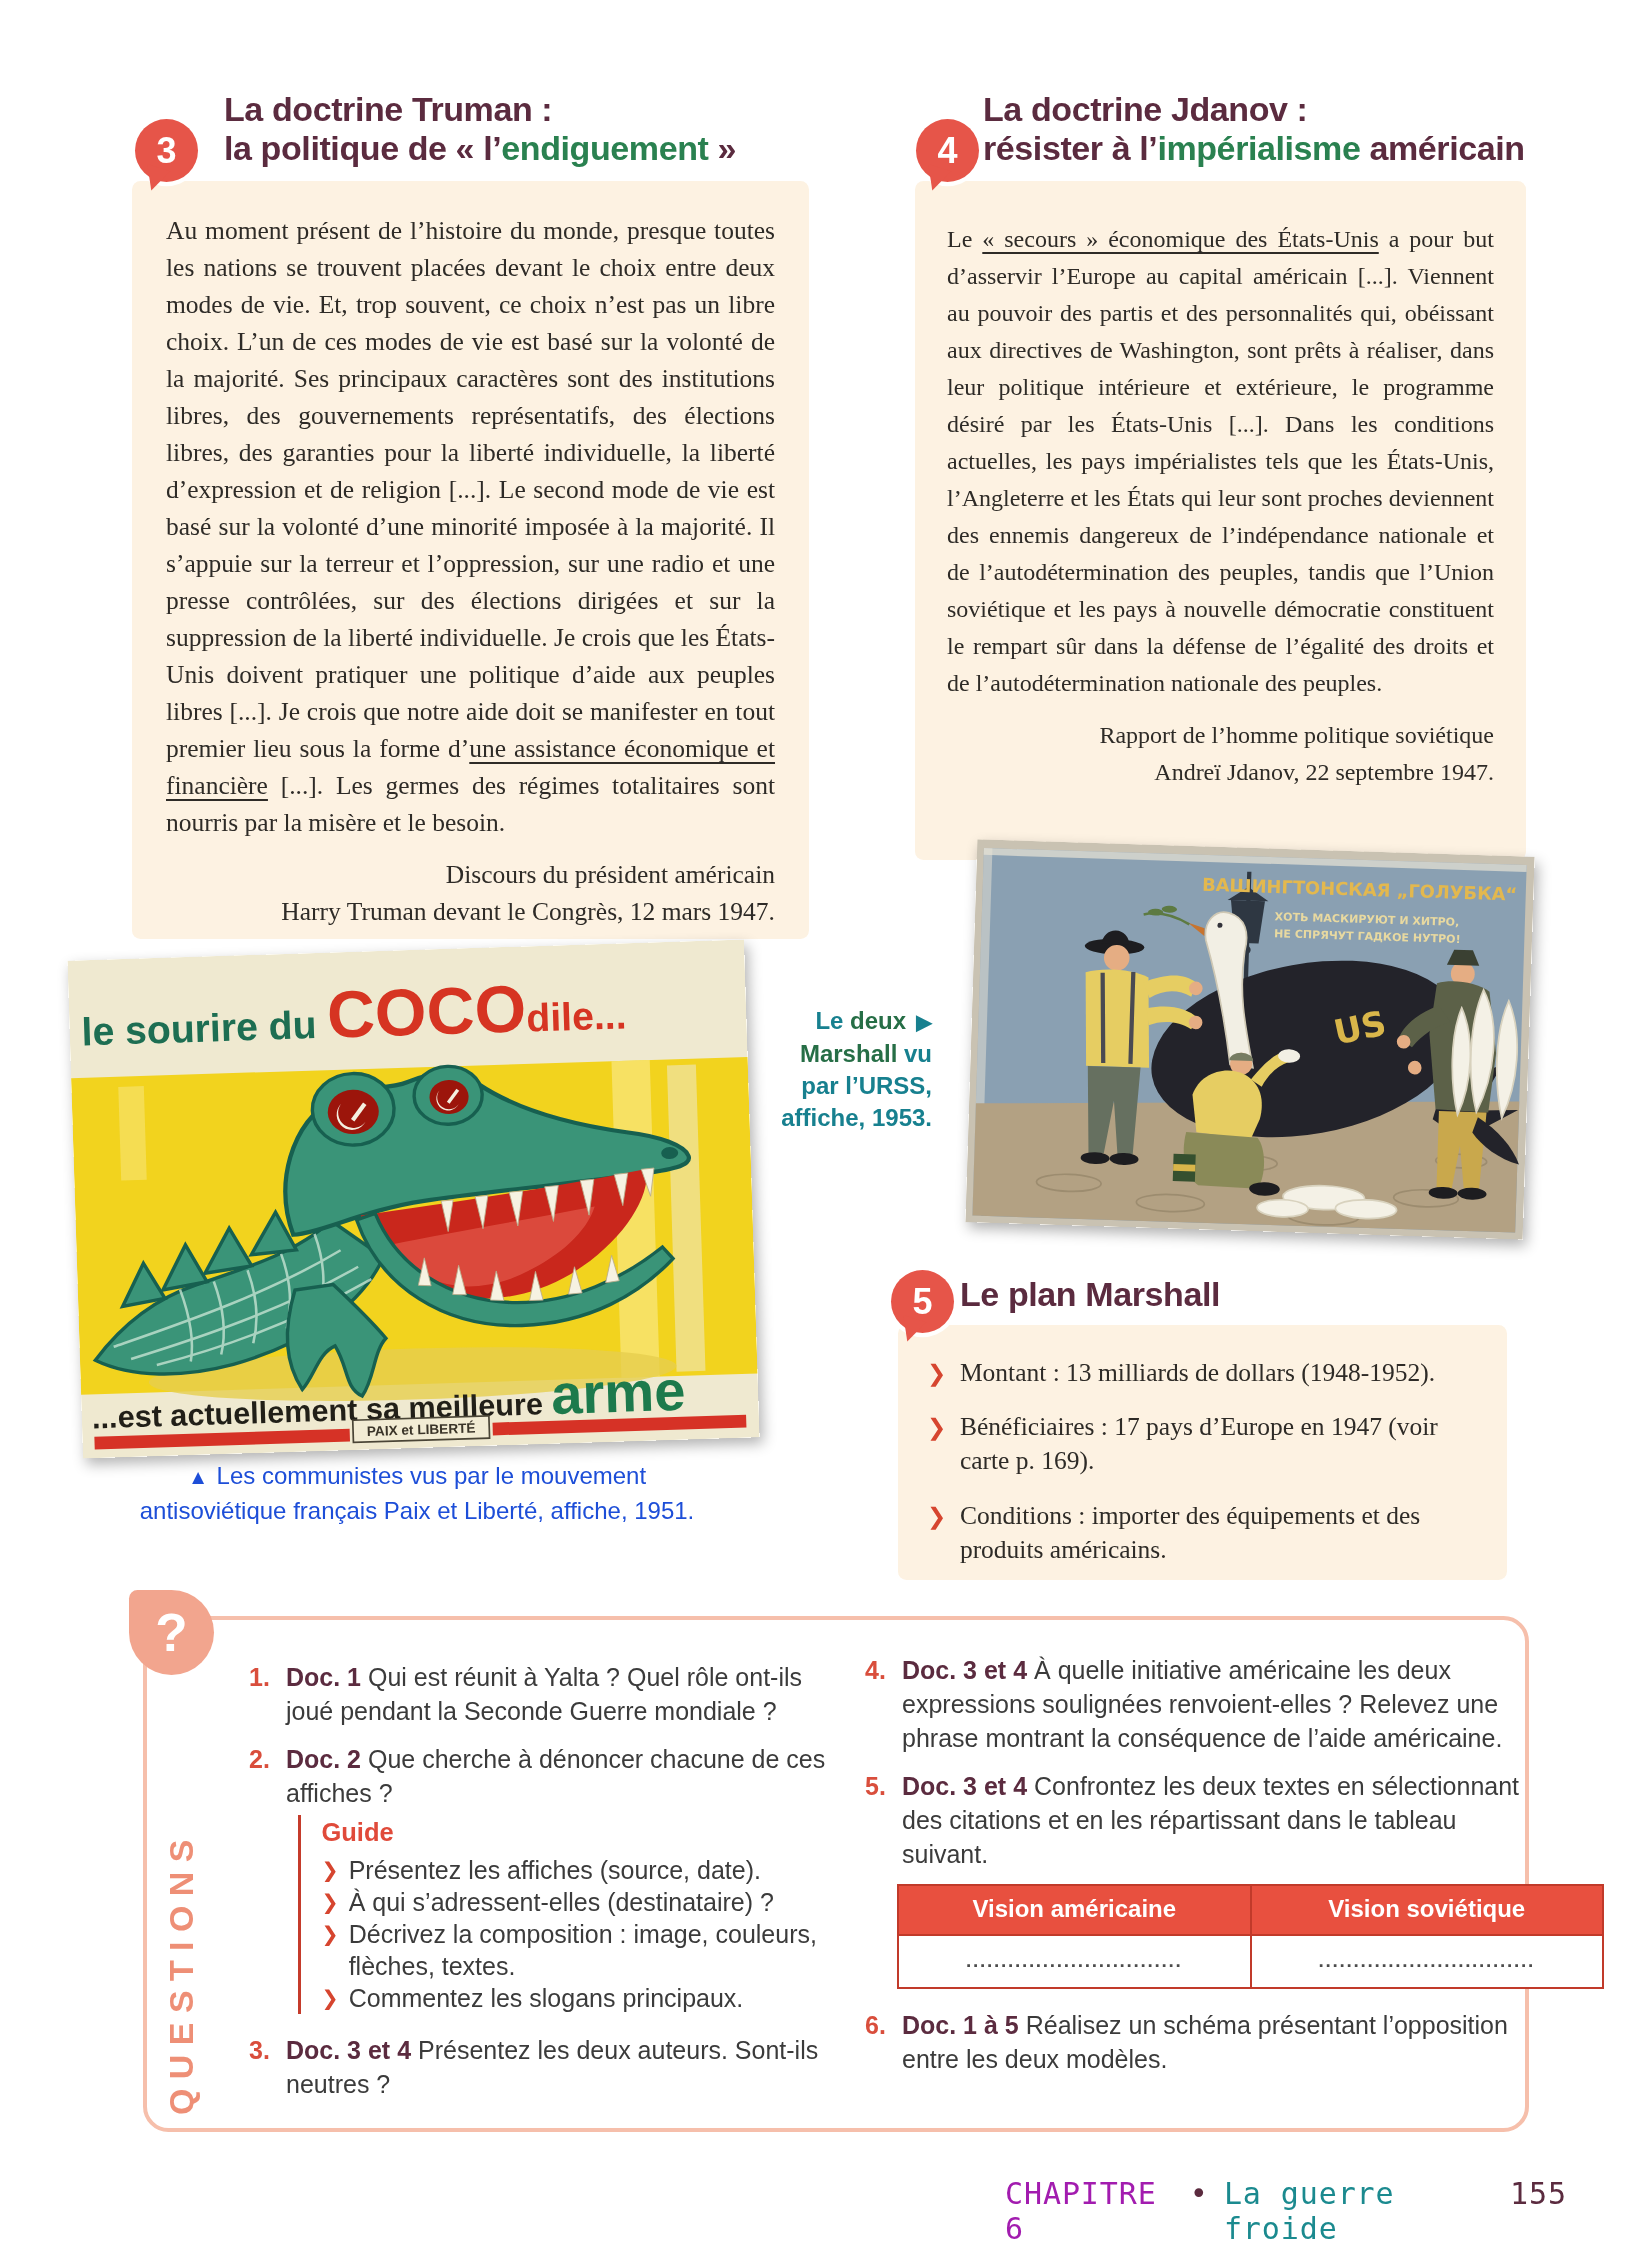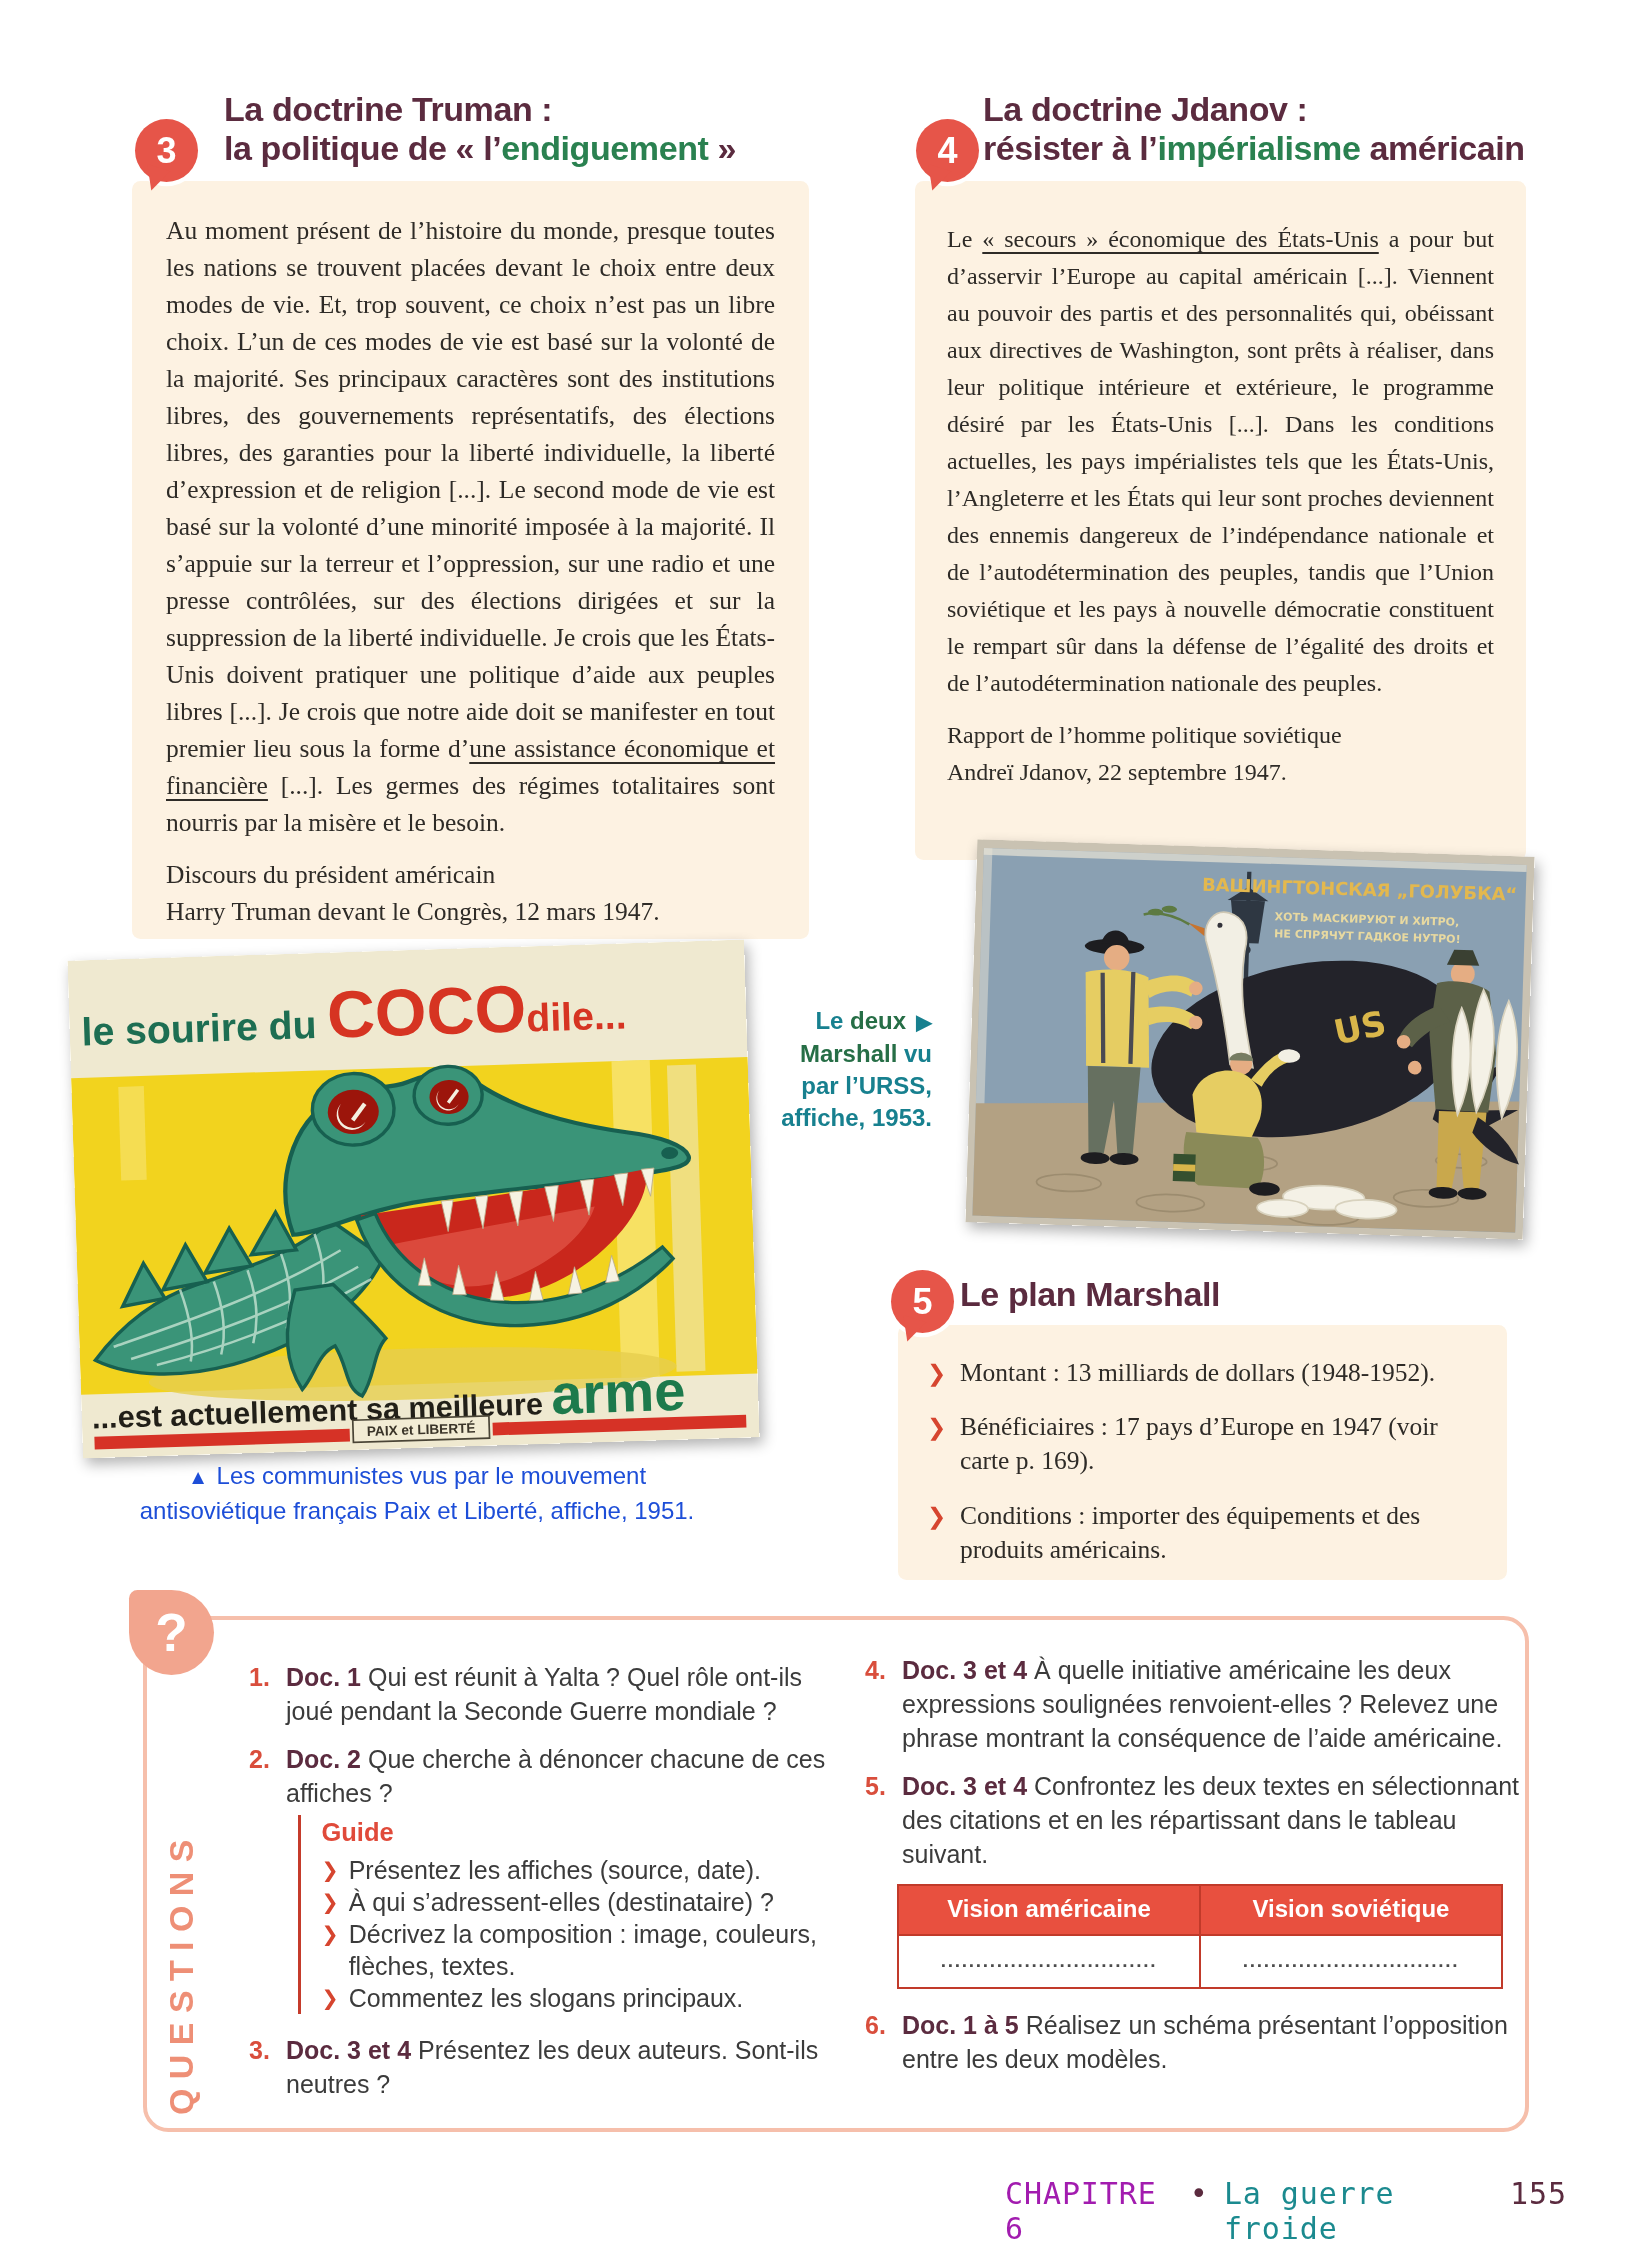--- a/index.html
+++ b/index.html
@@ -14,21 +14,21 @@
        color:#fff;font-size:36px;font-weight:bold;z-index:2;}
   
   .dochead{position:absolute;color:#5b2b3f;font-weight:bold;font-size:34px;line-height:39px;
        letter-spacing:-0.4px;white-space:nowrap;}
   .dochead .hl{color:#2a8150;}
   
   .creambox{position:absolute;background:#fdf2e2;border-radius:8.5px;box-sizing:border-box;
        font-family:"Liberation Serif",serif;color:#2e2b27;}
   .creambox p{margin:0;text-align:justify;}
   .creambox .u{text-decoration:underline;text-underline-offset:5.1px;text-decoration-thickness:1.7px;}
-  .creambox .attr{margin-top:15.3px;}
+  .creambox .attr{text-align:right;margin-top:15.3px;}
   .box3{left:132px;top:181px;width:677px;height:758px;padding:31px 34px;font-size:25.5px;line-height:37px;}
   .box4{left:915px;top:181px;width:611px;height:679px;padding:40px 32px;font-size:24px;line-height:37px;}
   .box5{left:898px;top:1325px;width:609px;height:255px;padding:31px 29px;font-size:25.5px;line-height:34px;}
   .box5 .bullet{display:flex;margin-bottom:20.4px;}
   .box5 .b-ic{color:#d6452f;font-family:"DejaVu Sans",sans-serif;font-size:23px;line-height:34px;
        margin-right:13.6px;font-weight:bold;}
   
   .poster{position:absolute;box-shadow:3.4px 6px 13.6px rgba(0,0,0,.3);}
   .croc{left:75px;top:950px;width:677px;height:498px;transform:rotate(-1.8deg);}
   .sov{left:971px;top:848px;width:558px;height:383px;transform:rotate(1.8deg);}
@@ -51,21 +51,21 @@
   .qcol{position:absolute;font-size:25px;line-height:34px;color:#3b3b3b;}
   .qleft{left:249px;top:1660px;width:577px;}
   .qright{left:865px;top:1653px;width:662px;}
   .q-item{display:flex;margin-bottom:13.6px;}
   .q-num{color:#d94e3c;font-weight:bold;min-width:37px;flex:0 0 37px;}
   .q-doc{color:#5b2b3f;font-weight:bold;}
   .guide{margin:3.4px 0 19px 49px;border-left:3.4px solid #c53b2b;padding-left:20.4px;}
   .guide-title{color:#e04a3a;font-weight:bold;font-size:25.5px;margin-bottom:5.1px;}
   .g-item{display:flex;line-height:32px;}
   .g-ic{color:#d6452f;font-family:"DejaVu Sans",sans-serif;font-size:20.4px;margin-right:10.2px;font-weight:bold;}
-  table.vision{border-collapse:collapse;margin:13.6px 0 19px 32px;width:606px;}
+  table.vision{border-collapse:collapse;margin:13.6px 0 19px 32px;width:707px;}
   table.vision th{background:#e8503f;border:2.6px solid #c13a2a;color:#fff;font-size:24px;
        font-weight:bold;padding:6px 3.4px 7.7px;text-align:center;}
   table.vision td{border:2.6px solid #c13a2a;height:49px;background:#fff;text-align:center;
        color:#4c4c4c;font-size:19px;font-weight:bold;letter-spacing:1.7px;vertical-align:middle;}
   
   .footer{position:absolute;left:1005px;top:2176px;width:562px;display:flex;align-items:baseline;
        gap:15.3px;font-family:"DejaVu Sans Mono",monospace;font-size:30px;letter-spacing:0.9px;}
   .f-chap{color:#a21caf;}
   .f-sep{color:#5b2b3f;}
   .f-title{color:#1b8a8f;}

